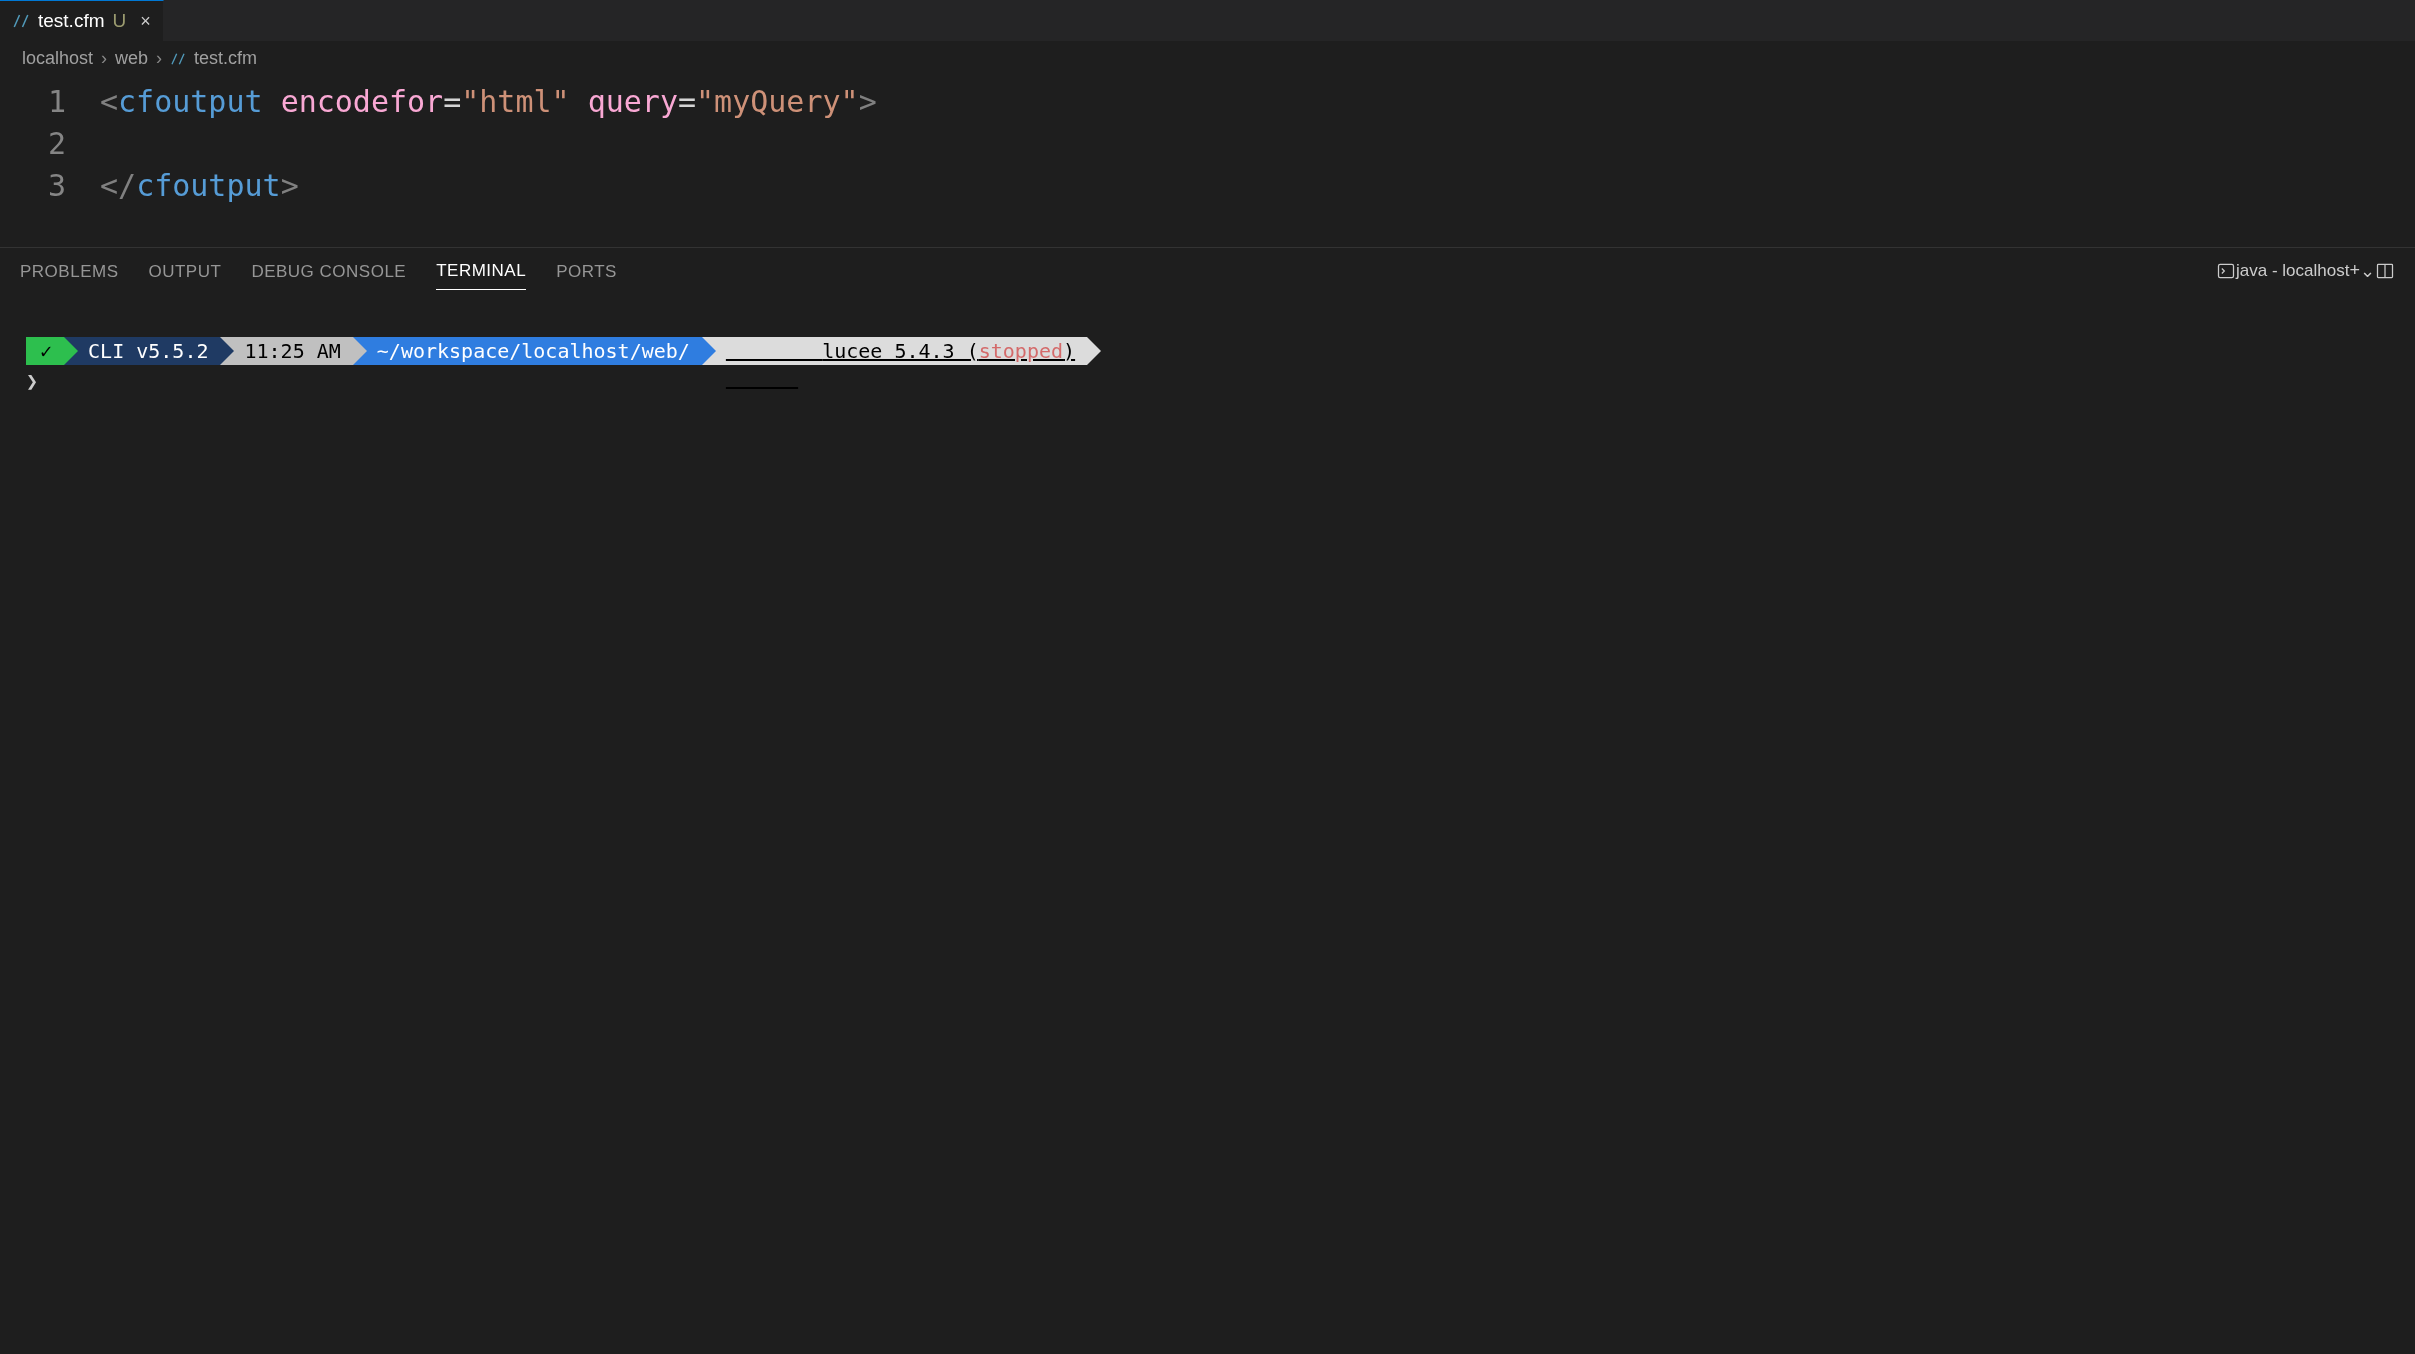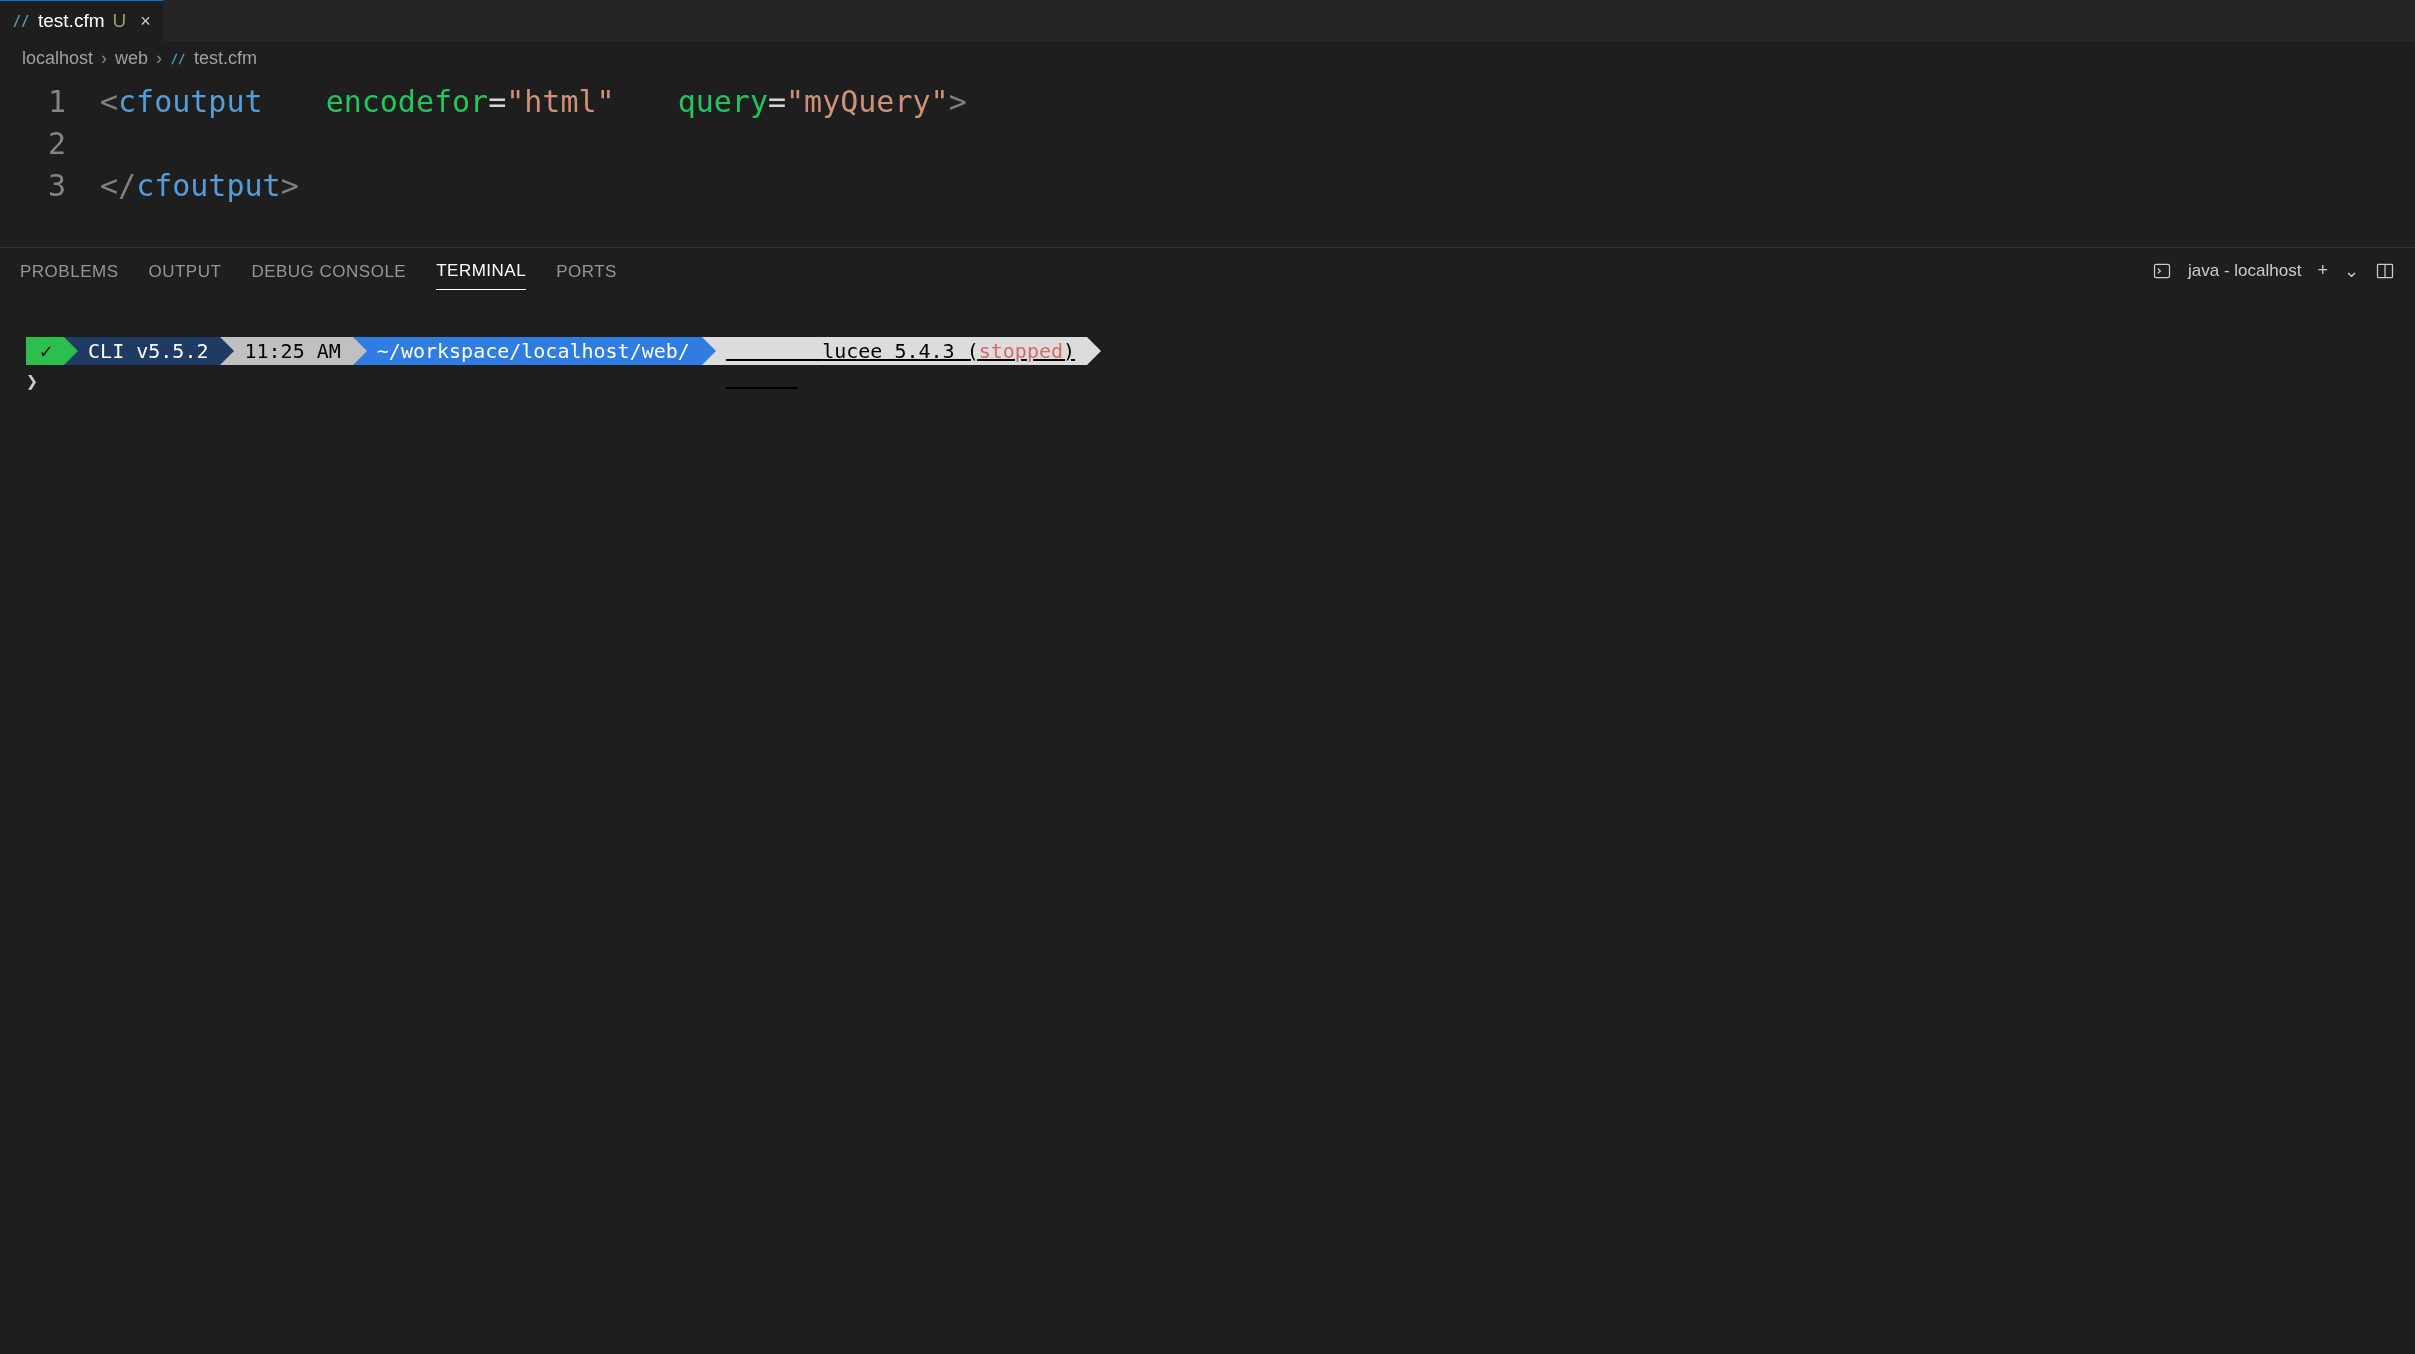--- a/index.html
+++ b/index.html
@@ -74,21 +74,21 @@
   padding-right: 34px;
   color: #858585;
   user-select: none;
 }
 .code { white-space: pre; position: relative; }
 .current-line .code {
   background: #2a2a2b;
 }
 .tok-bracket { color: #808080; }
 .tok-tag { color: #569cd6; }
-.tok-attr { color: #22c55e; margin-left: 45px; }
+.tok-attr { color: #f9a8d4; }
 .tok-op { color: #d4d4d4; }
 .tok-str { color: #ce9178; }
 .tok-plain { color: #d4d4d4; }
 .bulb {
   position: absolute;
   left: -6px;
   top: 6px;
   width: 28px;
   height: 28px;
   border: 2px solid #8aa9c7;
@@ -119,21 +119,20 @@
   cursor: pointer;
 }
 .panel-tab.active {
   color: #ffffff;
   border-bottom: 1px solid #ffffff;
 }
 .panel-right {
   margin-left: auto;
   display: flex;
   align-items: center;
-  gap: 16px;
   color: #cccccc;
   font-size: 18px;
 }
 .panel-right .term-label { font-size: 17px; color: #cccccc; }
 .icon-btn { cursor: pointer; color: #cccccc; }
 
 
 .terminal {
   flex: 1;
   background: #1e1e1e;

